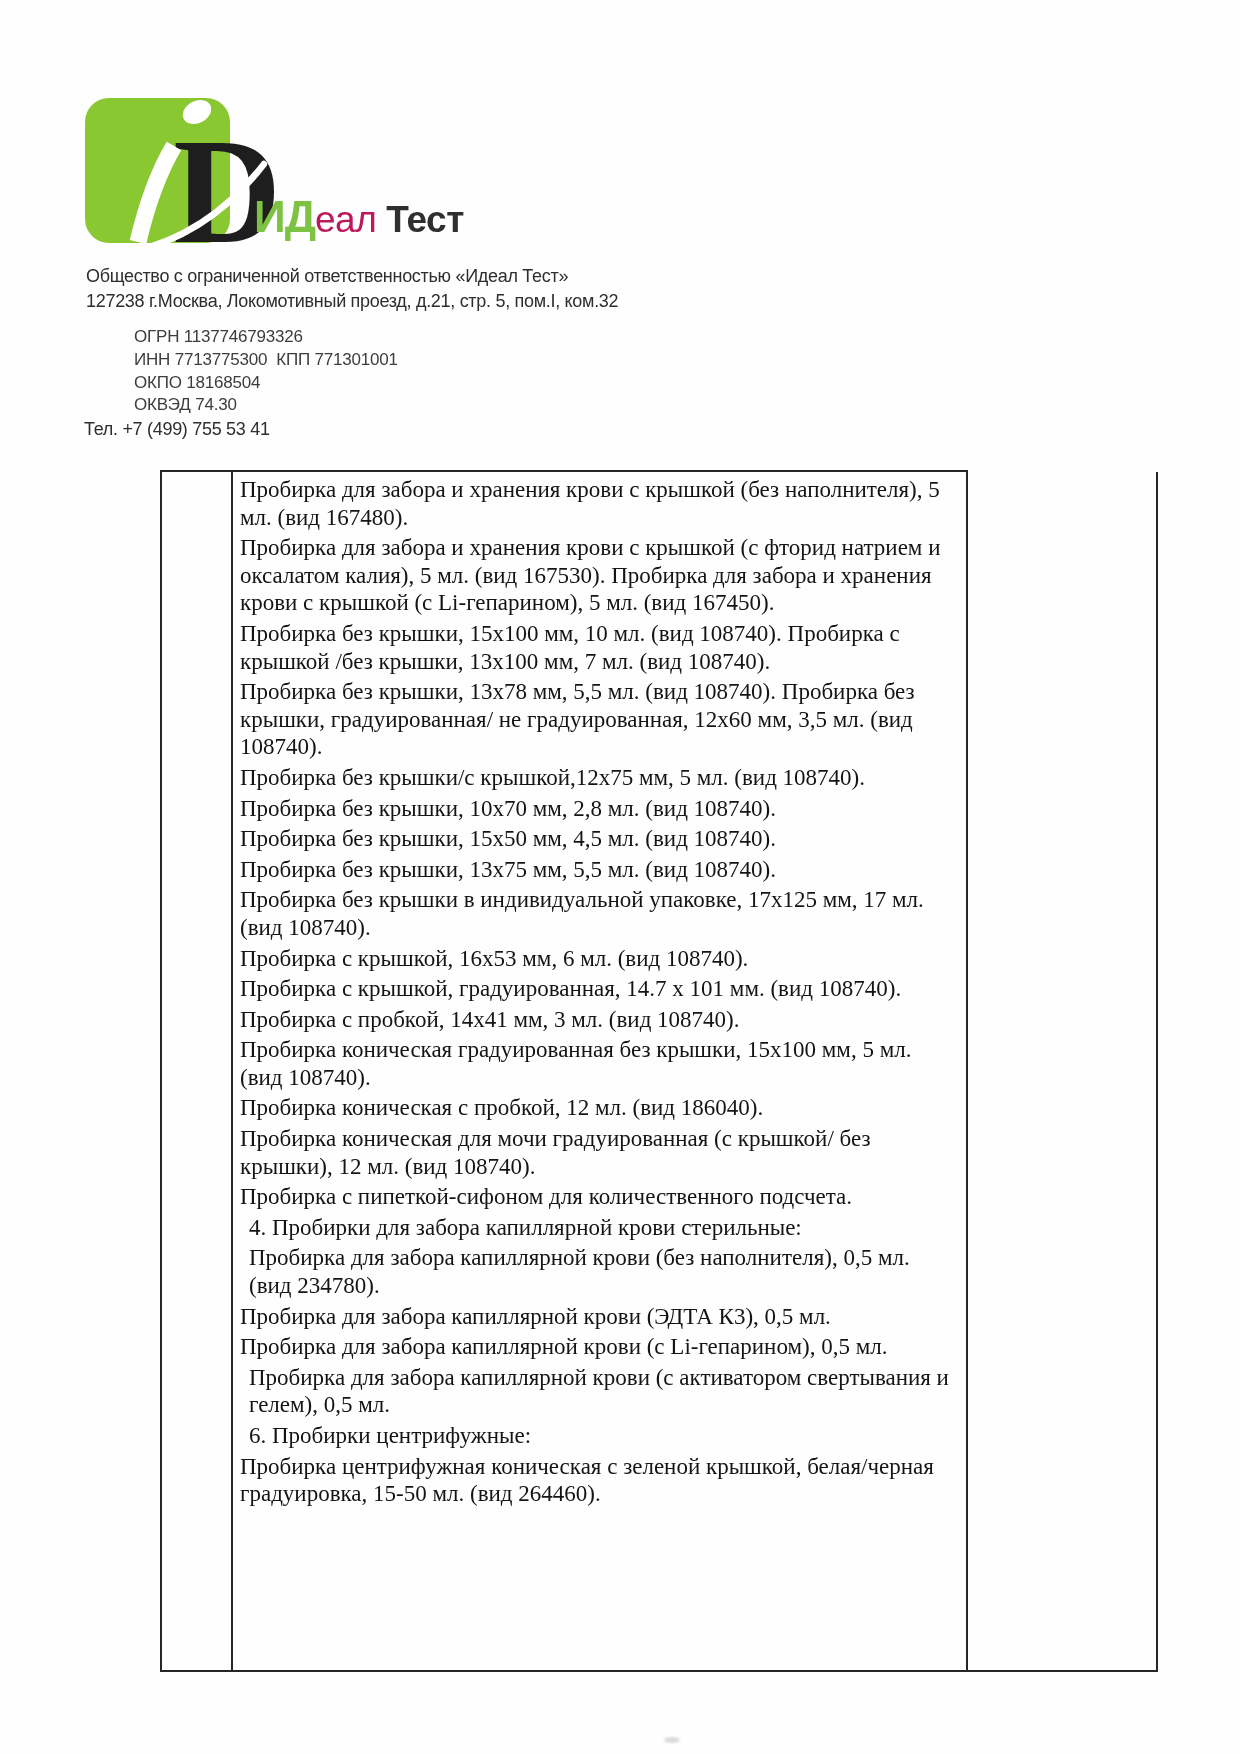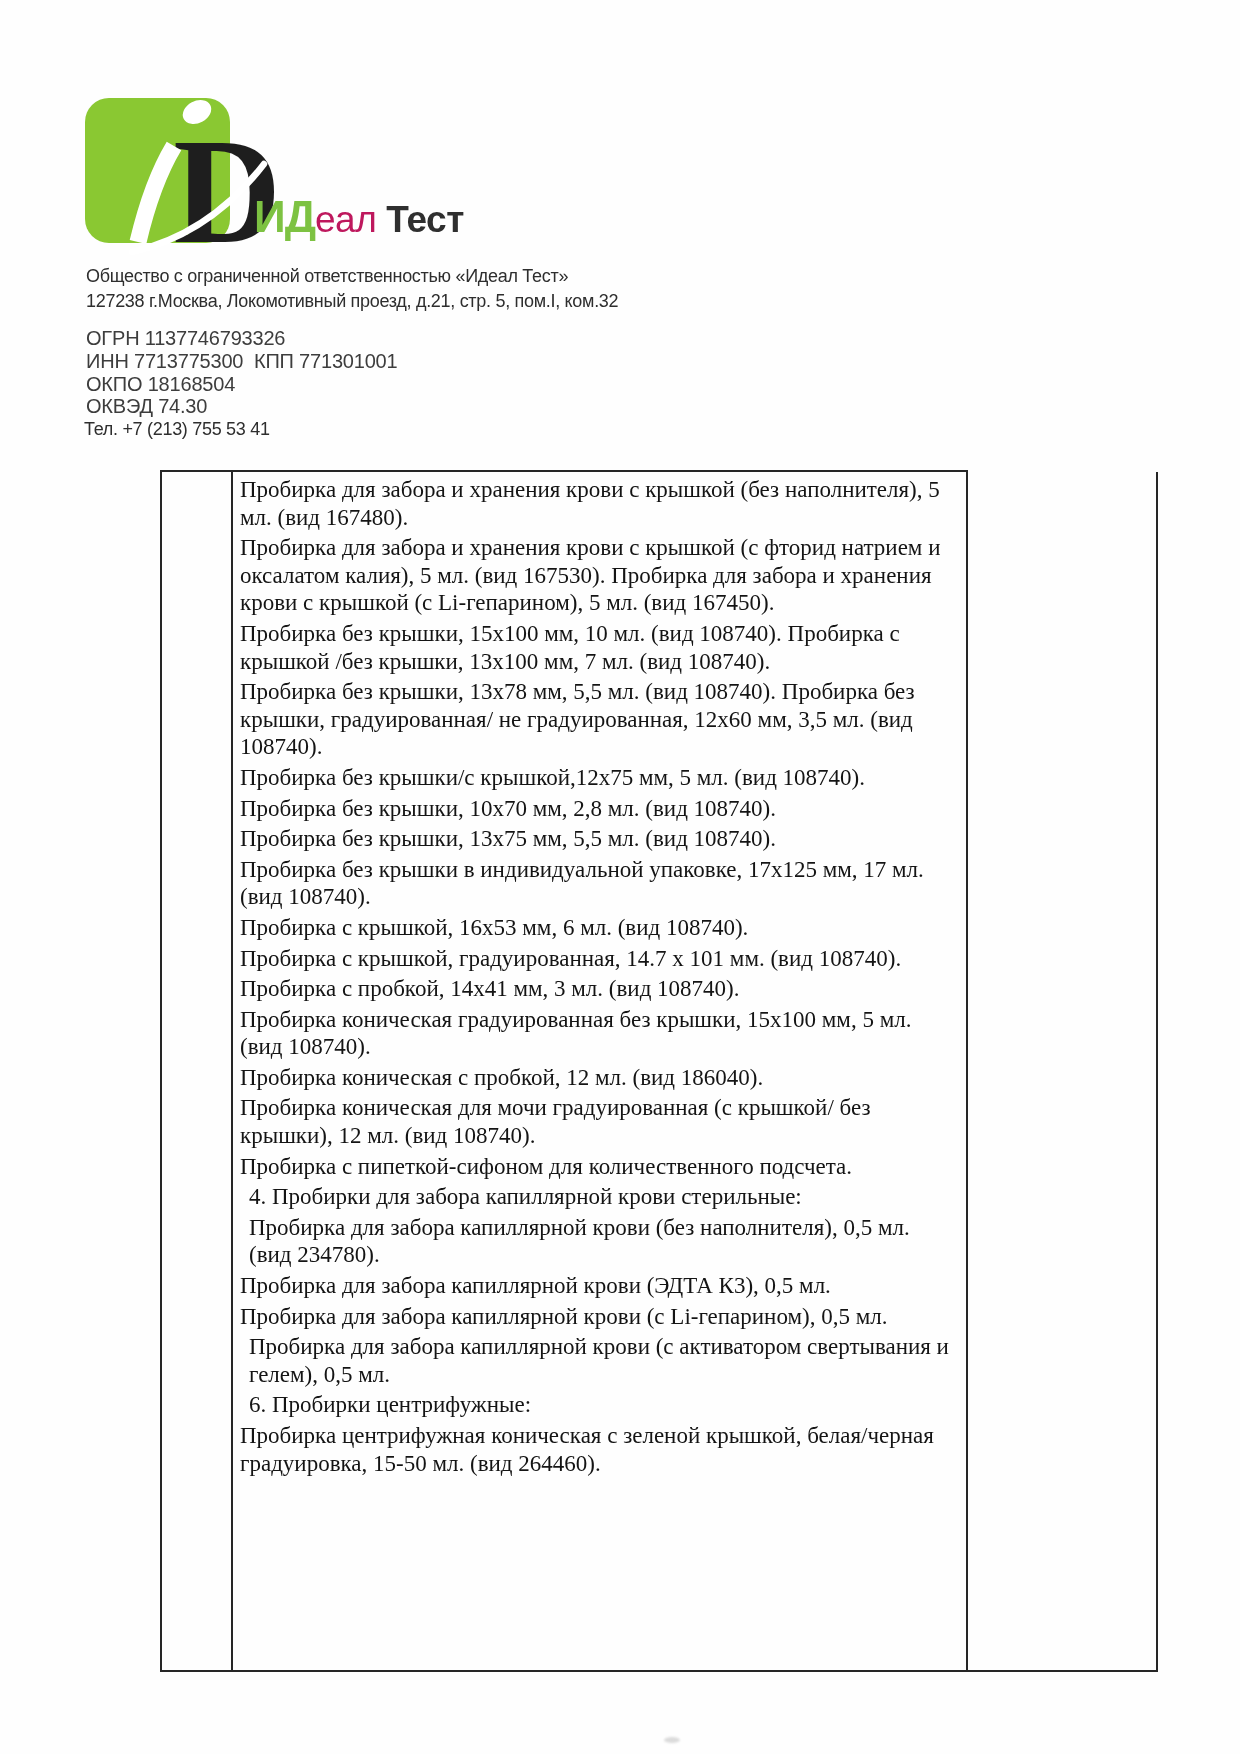--- a/index.html
+++ b/index.html
@@ -23,21 +23,21 @@
   .brand-bold{font-size:37px;font-weight:bold;color:#2f2f2f;margin-left:10px;letter-spacing:-0.5px;}
   .info-line{
     position:absolute;left:86px;
     color:#2e2e2e;
     font-size:18px;
     letter-spacing:-0.3px;
     white-space:pre-wrap;
   }
   .info-name{top:266px;}
   .info-address{top:291px;}
-  .info-small{font-size:20px;color:#3d3d3d;letter-spacing:-0.2px;}
+  .info-small{font-size:17px;color:#3d3d3d;letter-spacing:-0.2px;margin-left:48px;}
   .info-ogrn{top:327px;}
   .info-innkpp{top:350px;}
   .info-okpo{top:373px;}
   .info-okved{top:395px;}
   .info-phone{top:419px;left:84px;}
   
   .tline{position:absolute;background:#262626;}
   .t-top{left:160px;top:470px;width:808px;height:2px;}
   .t-bottom{left:160px;top:1670px;width:998px;height:2px;}
   .t-v1{left:160px;top:470px;width:2px;height:1202px;}
@@ -78,36 +78,37 @@
   <div class="brand">
     <span class="brand-green">ИД</span><span class="brand-reg">еал</span><span class="brand-bold">Тест</span>
   </div>
 
   <div class="info-line info-name">Общество с ограниченной ответственностью «Идеал Тест»</div>
   <div class="info-line info-address">127238 г.Москва, Локомотивный проезд, д.21, стр. 5, пом.I, ком.32</div>
   <div class="info-line info-small info-ogrn">ОГРН 1137746793326</div>
   <div class="info-line info-small info-innkpp">ИНН 7713775300  КПП 771301001</div>
   <div class="info-line info-small info-okpo">ОКПО 18168504</div>
   <div class="info-line info-small info-okved">ОКВЭД 74.30</div>
-  <div class="info-line info-phone">Тел. +7 (213) 755 53 41</div>
+  <div class="info-line info-phone">Тел. +7 (499) 755 53 41</div>
 
   <div class="tline t-top"></div>
   <div class="tline t-v1"></div>
   <div class="tline t-v2"></div>
   <div class="tline t-v3"></div>
   <div class="tline t-v4"></div>
   <div class="tline t-bottom"></div>
 
   <div class="tbl-text">
       <p class="tbl-item">Пробирка для забора и хранения крови с крышкой (без наполнителя), 5 мл. (вид 167480).</p>
       <p class="tbl-item">Пробирка для забора и хранения крови с крышкой (с фторид натрием и оксалатом калия), 5 мл. (вид 167530). Пробирка для забора и хранения крови с крышкой (с Li-гепарином), 5 мл. (вид 167450).</p>
       <p class="tbl-item">Пробирка без крышки, 15х100 мм, 10 мл. (вид 108740). Пробирка с крышкой /без крышки, 13х100 мм, 7 мл. (вид 108740).</p>
       <p class="tbl-item">Пробирка без крышки, 13х78 мм, 5,5 мл. (вид 108740). Пробирка без крышки, градуированная/ не градуированная, 12х60 мм, 3,5 мл. (вид 108740).</p>
       <p class="tbl-item">Пробирка без крышки/с крышкой,12х75 мм, 5 мл. (вид 108740).</p>
       <p class="tbl-item">Пробирка без крышки, 10х70 мм, 2,8 мл. (вид 108740).</p>
+      <p class="tbl-item">Пробирка без крышки, 15х50 мм, 4,5 мл. (вид 108740).</p>
       <p class="tbl-item">Пробирка без крышки, 13х75 мм, 5,5 мл. (вид 108740).</p>
       <p class="tbl-item">Пробирка без крышки в индивидуальной упаковке, 17х125 мм, 17 мл. (вид 108740).</p>
       <p class="tbl-item">Пробирка с крышкой, 16х53 мм, 6 мл. (вид 108740).</p>
       <p class="tbl-item">Пробирка с крышкой, градуированная, 14.7 х 101 мм. (вид 108740).</p>
       <p class="tbl-item">Пробирка с пробкой, 14х41 мм, 3 мл. (вид 108740).</p>
       <p class="tbl-item">Пробирка коническая градуированная без крышки, 15х100 мм, 5 мл. (вид 108740).</p>
       <p class="tbl-item">Пробирка коническая с пробкой, 12 мл. (вид 186040).</p>
       <p class="tbl-item">Пробирка коническая для мочи градуированная (с крышкой/ без крышки), 12 мл. (вид 108740).</p>
       <p class="tbl-item">Пробирка с пипеткой-сифоном для количественного подсчета.</p>
       <p class="tbl-item indent">4. Пробирки для забора капиллярной крови стерильные:</p>

